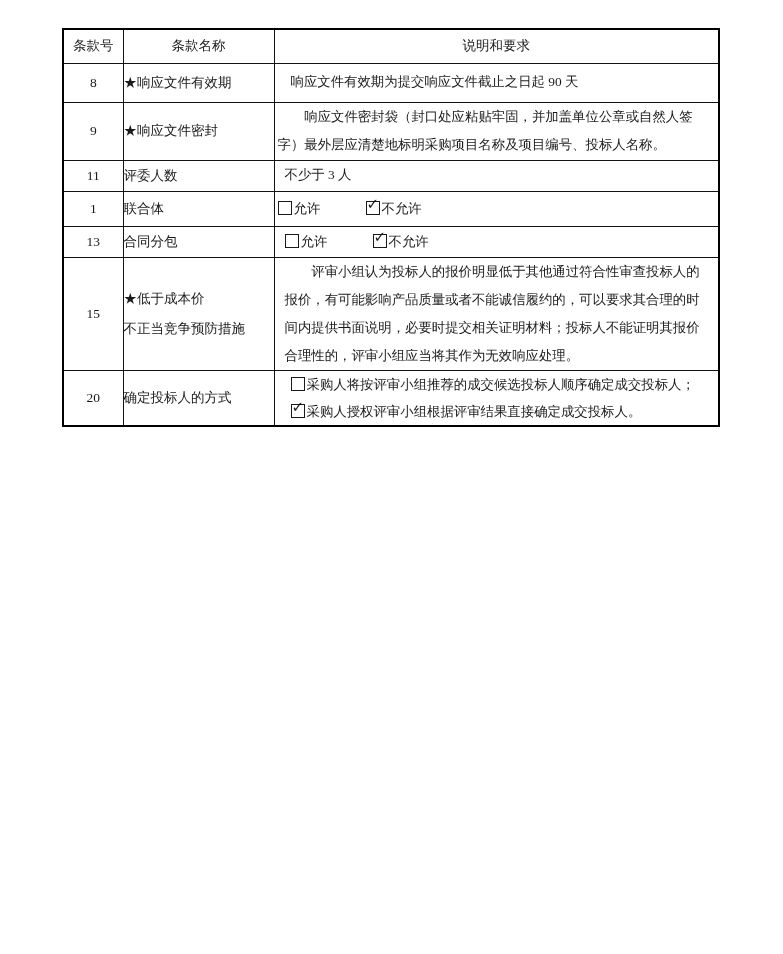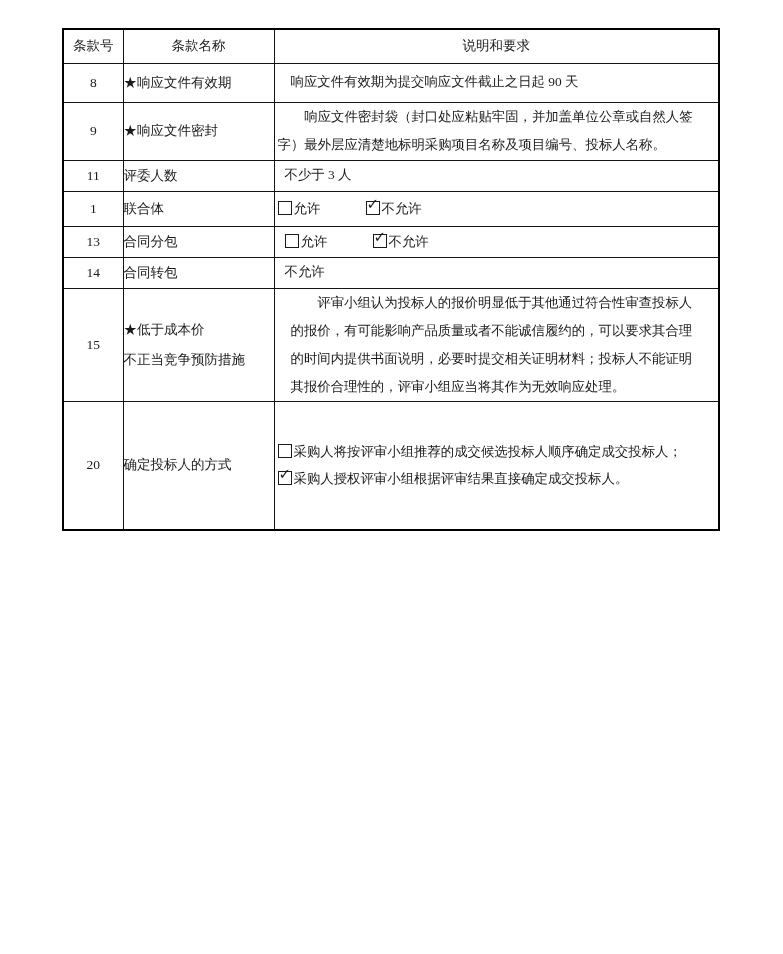--- a/index.html
+++ b/index.html
@@ -160,29 +160,20 @@
         <tr>
           <td class="no-cell">13</td>
           <td class="name-cell">
             <div>合同分包</div>
           </td>
           <td class="desc-cell">
             <div class="opts"><span class="opt"><span class="cb"></span><span class="lbl">允许</span></span><span class="opt"><span class="cb"><span class="tick">✓</span></span><span class="lbl">不允许</span></span></div>
           </td>
         </tr>
         <tr>
-          <td class="no-cell">14</td>
-          <td class="name-cell">
-            <div>合同转包</div>
-          </td>
-          <td class="desc-cell">
-            <div class="txt">不允许</div>
-          </td>
-        </tr>
-        <tr>
           <td class="no-cell">15</td>
           <td class="name-cell">
             <div>★低于成本价</div>
             <div>不正当竞争预防措施</div>
           </td>
           <td class="desc-cell">
             <div class="para">评审小组认为投标人的报价明显低于其他通过符合性审查投标人的报价，有可能影响产品质量或者不能诚信履约的，可以要求其合理的时间内提供书面说明，必要时提交相关证明材料；投标人不能证明其报价合理性的，评审小组应当将其作为无效响应处理。</div>
           </td>
         </tr>
         <tr>

